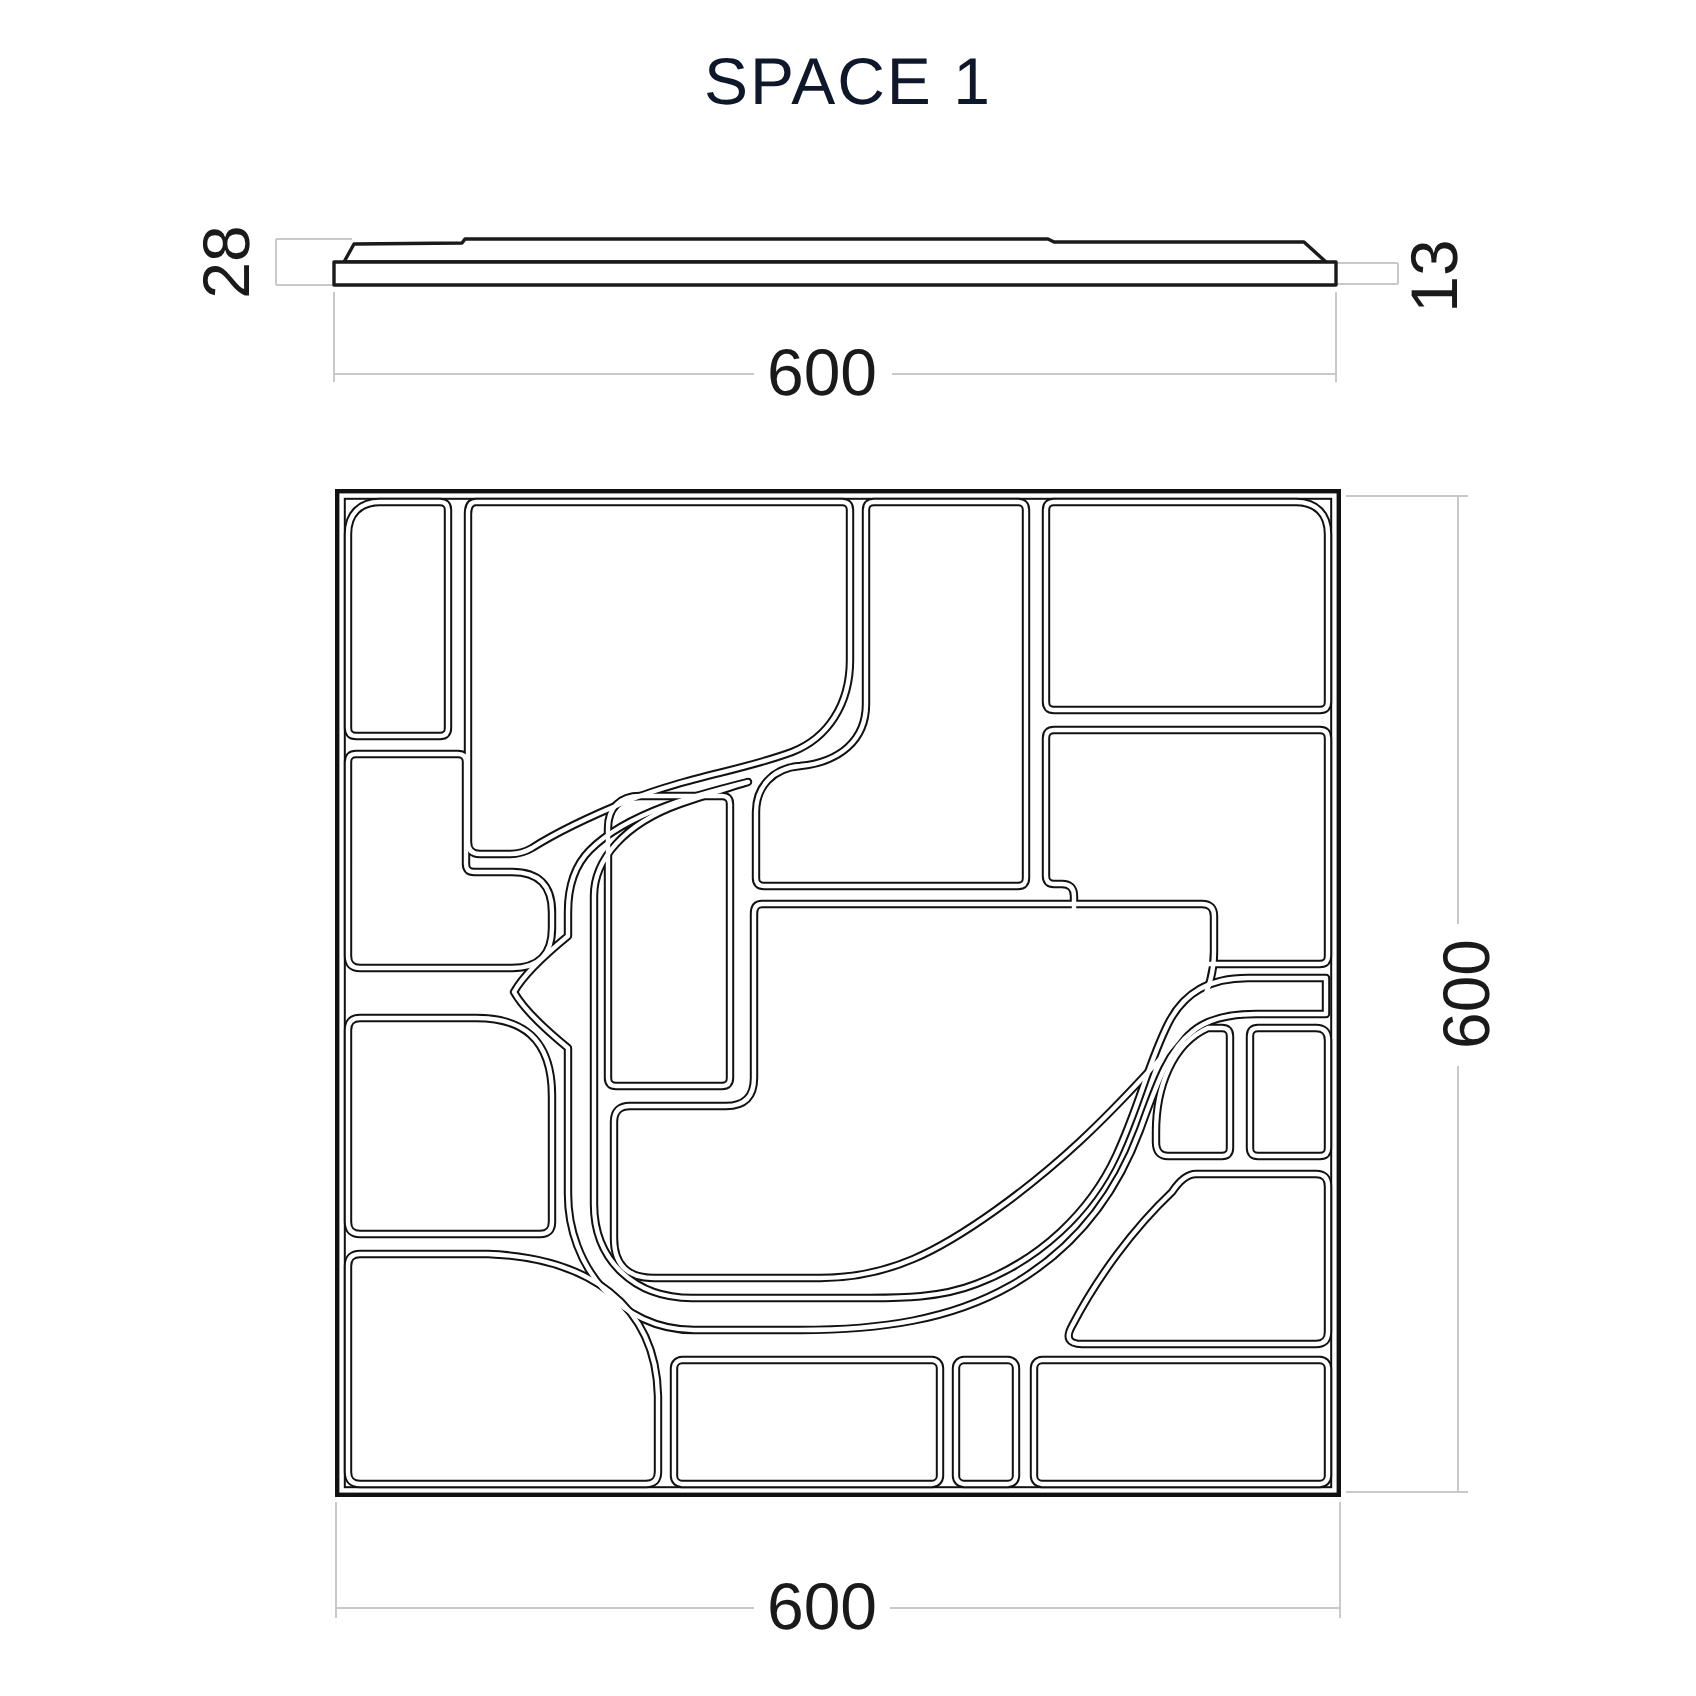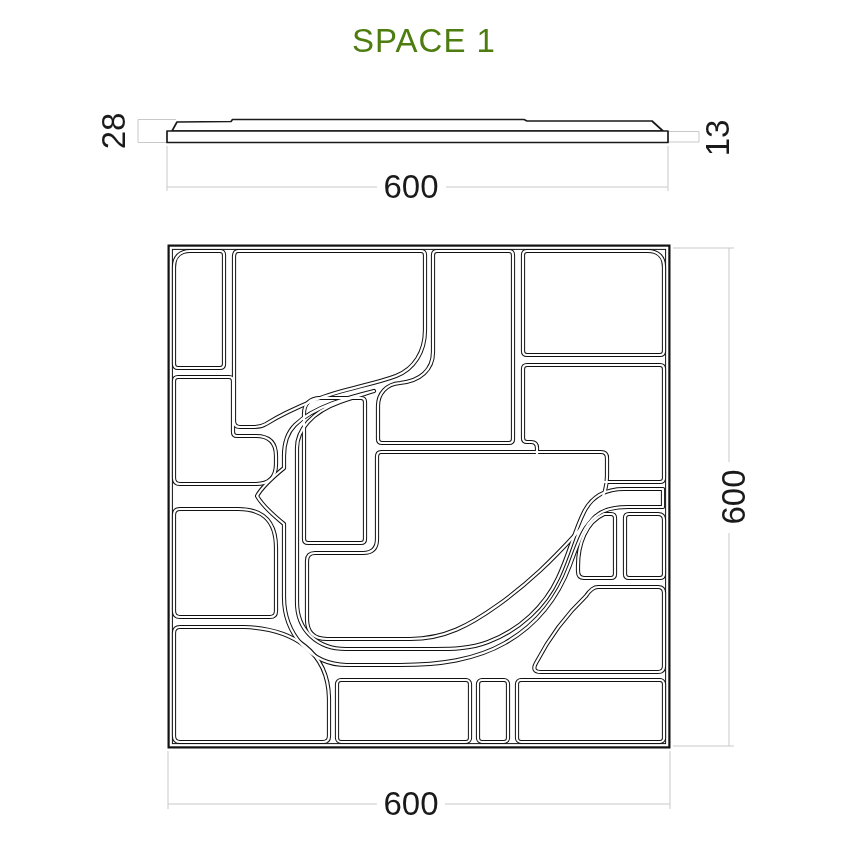--- a/index.html
+++ b/index.html
@@ -2,21 +2,21 @@
 <html><head>
 <meta charset="utf-8">
 <style>
   html,body{margin:0;padding:0;background:#ffffff;}
   .canvas{
     position:relative;width:848px;height:848px;background:#ffffff;overflow:hidden;
     font-family:"Liberation Sans", sans-serif;
   }
   .page-title{
     position:absolute;left:0;top:22px;width:848px;text-align:center;
-    font-size:33px;font-weight:400;letter-spacing:1px;color:#4d7c0f;margin:0;
+    font-size:33px;font-weight:400;letter-spacing:1px;color:#0f172a;margin:0;
   }
   svg{position:absolute;left:0;top:0;}
   
   .profile-line{fill:#ffffff;stroke:#1a1a1a;stroke-width:1.7;stroke-linejoin:round;}
   .dim-line{stroke:#c9c9c9;stroke-width:1;fill:none;}
   .dim-text{fill:#1a1a1a;font-family:"Liberation Sans",sans-serif;font-size:33px;}
   
   .tiles-outer{stroke:#111111;stroke-width:4.2;fill:#ffffff;stroke-linejoin:round;}
   .tiles-inner{stroke:#ffffff;stroke-width:2.2;fill:none;stroke-linejoin:round;}
   .border-outer{fill:none;stroke:#111111;stroke-width:2.2;}

